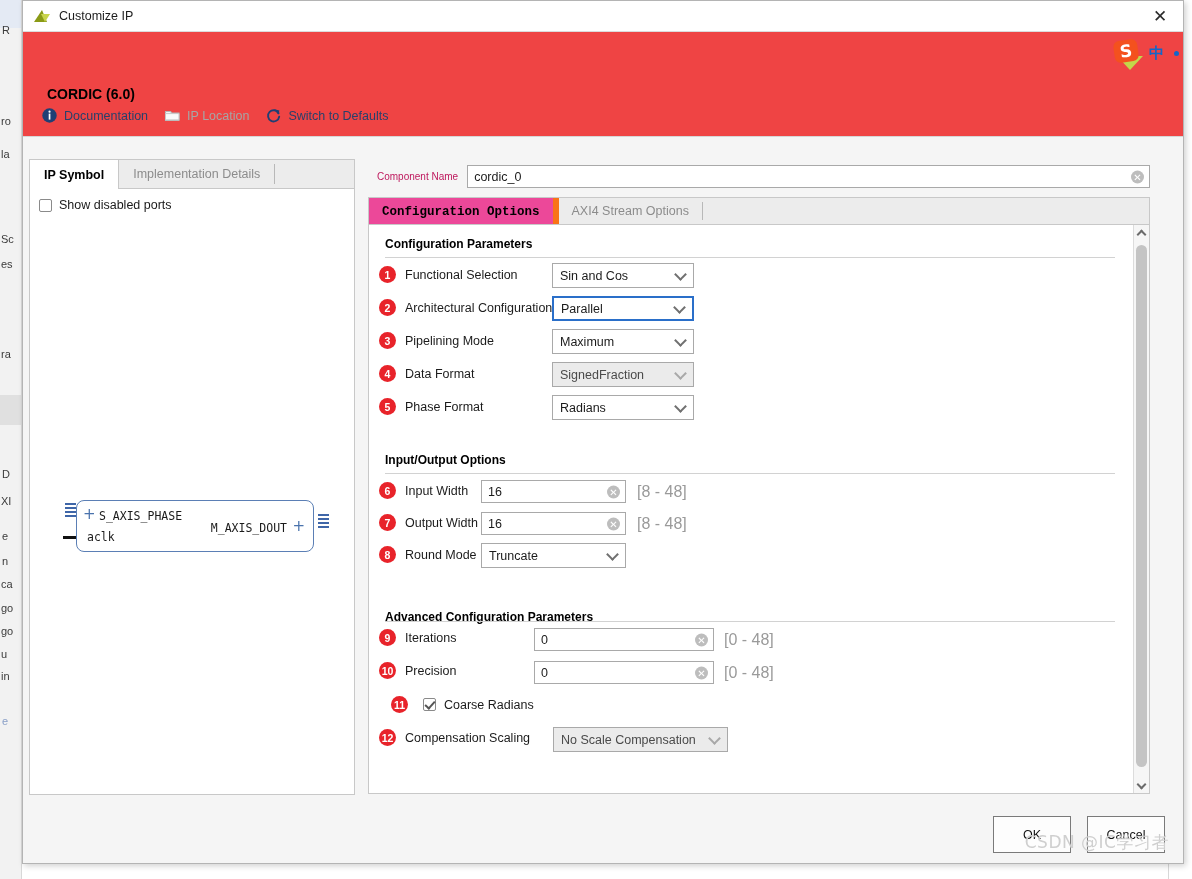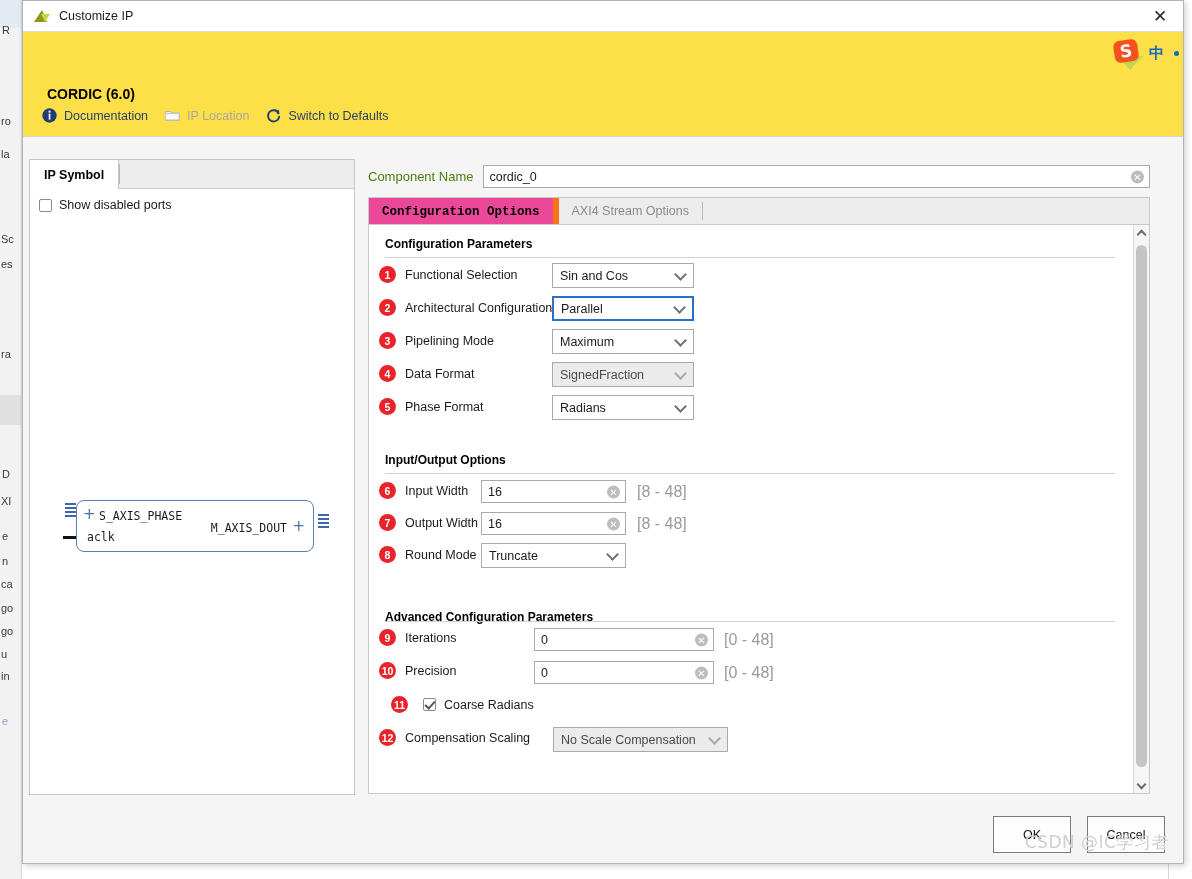--- a/index.html
+++ b/index.html
@@ -66,21 +66,21 @@
   #close-btn {
     position: absolute; right: 0; top: 0;
     width: 46px; height: 30px;
     display: flex; align-items: center; justify-content: center;
     font-size: 17px; color: #2b2b2b; cursor: default;
     font-family: "DejaVu Sans", sans-serif;
   }
 
   #header-area {
     height: 105px;
-    background: #fde047;
+    background: #ef4444;
     border-bottom: 1px solid #d6d6d6;
     position: relative;
   }
   #ip-title {
     position: absolute; left: 24px; top: 54px;
     font-size: 14px; font-weight: bold; color: #000;
   }
   #toolbar-links {
     position: absolute; left: 18px; top: 106px;
     display: flex; align-items: center; gap: 0px;
@@ -195,21 +195,21 @@
   #right-panel {
     position: absolute; left: 345px; top: 0px;
     width: 810px; height: 660px;
   }
   #compname-row {
     position: absolute; left: 0px; top: 28px;
     display: flex; align-items: center;
     width: 782px;
   }
   #compname-label {
-    font-size: 13px; color: #4d7c0f; margin-right: 9px;
+    font-size: 10px; color: #be185d; margin-right: 9px; margin-left: 9px;
   }
   #compname-field {
     position: relative;
     flex: 1;
     height: 23px;
     border: 1px solid #a9a9a9;
     background: #ffffff;
     display: flex; align-items: center;
   }
   #compname-value {
@@ -507,20 +507,23 @@
     </div>
   </div>
 
   <div id="dlg-body">
 
     <div id="left-panel">
       <div id="left-tabs">
         <div class="ltab active">
           <span>IP Symbol</span>
         </div>
+        <div class="ltab">
+          <span>Implementation Details</span>
+        </div>
         <div class="tab-sep"></div>
       </div>
 
       <div id="left-content">
         <div id="show-disabled-row">
           <span class="cbox"></span>
           <span>Show disabled ports</span>
         </div>
 
         <div class="bus-stub" style="left:35px; top:314px;">

